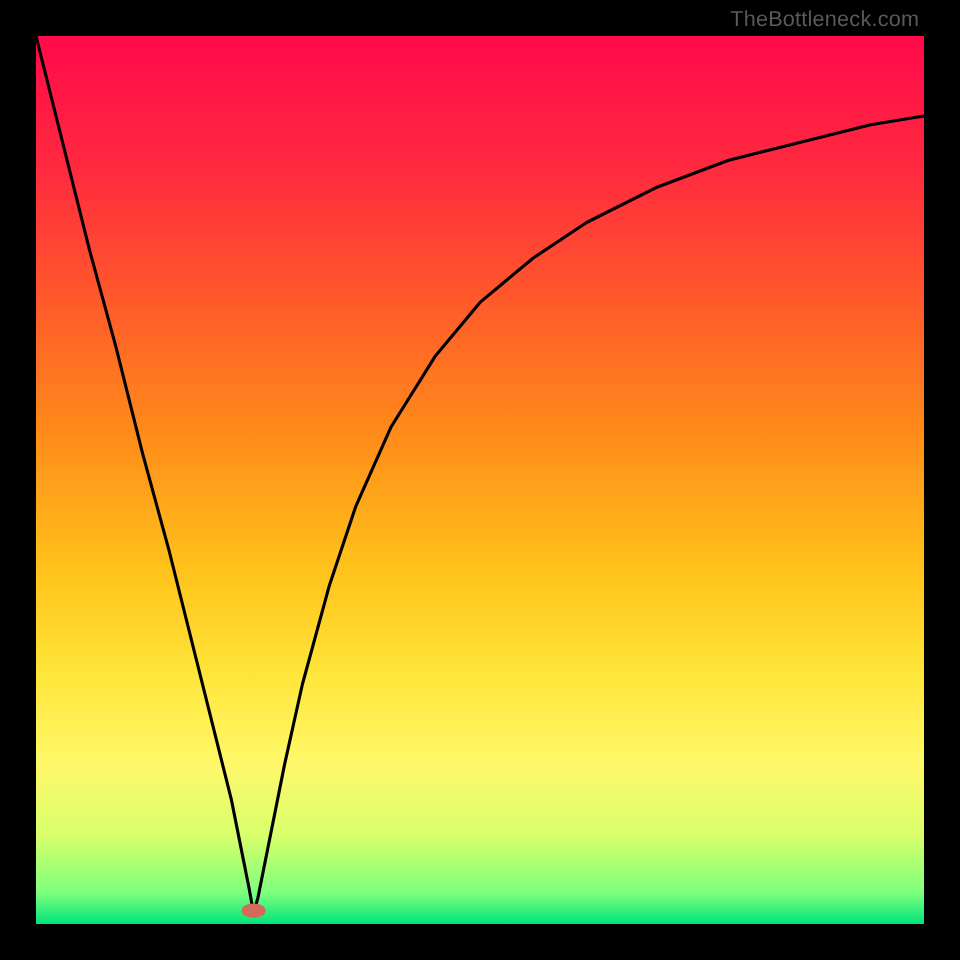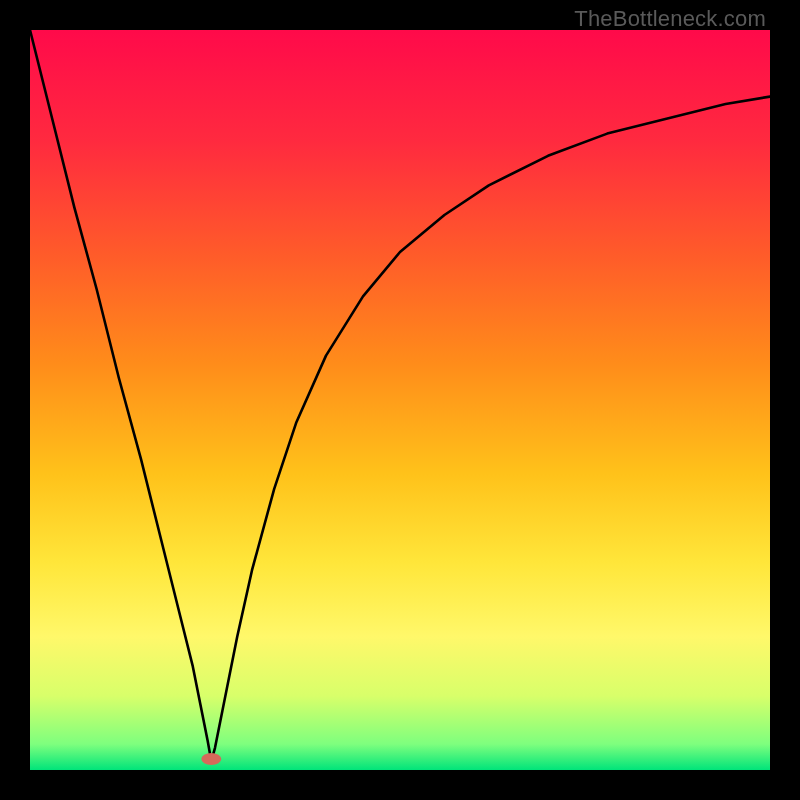--- a/index.html
+++ b/index.html
@@ -24,21 +24,21 @@
     left: 0;
     top: 0;
     width: 740px;
     height: 740px;
   }
   .watermark {
     position: absolute;
     top: 6px;
     right: 34px;
     color: #5a5a5a;
-    font-size: 22px;
+    font-size: 18px;
     font-weight: 400;
     letter-spacing: 0.2px;
   }
   svg {
     display: block;
   }
 </style>
 </head>
 <body>
 

